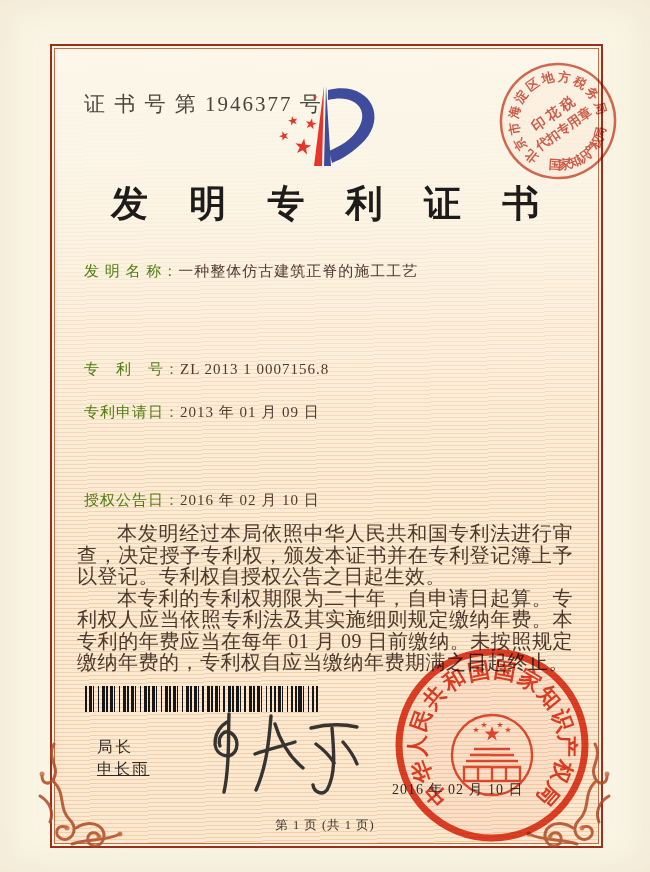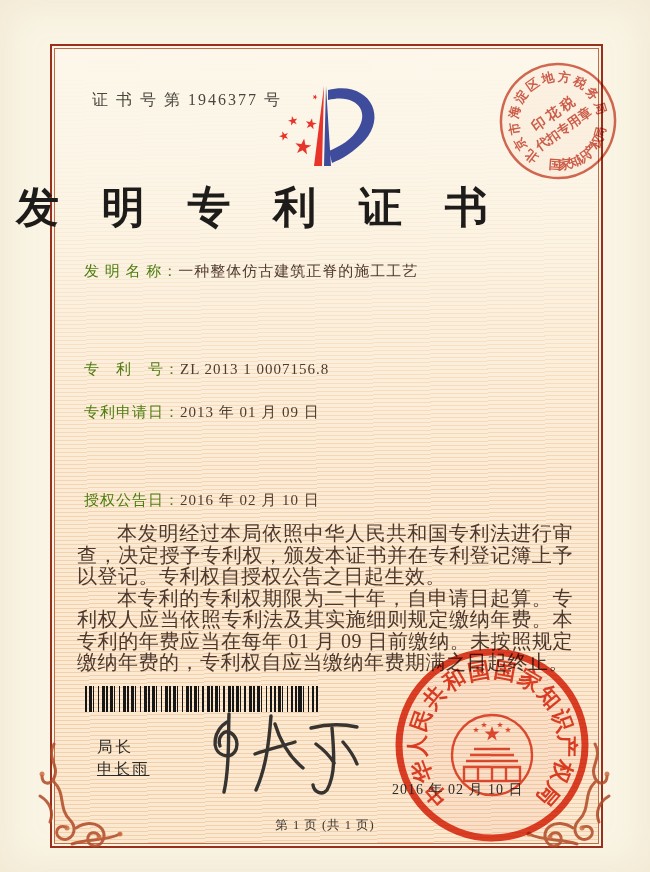--- a/index.html
+++ b/index.html
@@ -16,22 +16,22 @@
     background:
       linear-gradient(180deg,
         rgba(252,247,234,1) 0%,
         rgba(252,247,234,.88) 16%,
         rgba(252,245,229,.55) 34%,
         rgba(252,242,222,.28) 52%,
         rgba(251,236,211,.12) 68%,
         rgba(249,228,197,.18) 100%),
       repeating-linear-gradient(179deg,#fbe9d2 0 3px,#f1cba4 3px 4px);
   }
-  .cert-number{position:absolute;left:92px;top:90px;font-size:16px;letter-spacing:2px;color:#4a463d;}
-  .title{position:absolute;left:0;right:0;top:179px;text-align:left;font-size:43px;font-weight:700;
+  .cert-number{position:absolute;left:84px;top:90px;font-size:21px;letter-spacing:2px;color:#4a463d;}
+  .title{position:absolute;left:0;right:0;top:179px;text-align:center;font-size:37px;font-weight:700;
          letter-spacing:16px;text-indent:16px;color:#1e1c1a;}
   .field-row{position:absolute;left:84px;right:70px;font-size:15px;letter-spacing:1px;white-space:nowrap;}
   .flabel{color:#4d7c0f;}
   .fvalue{color:#503a2e;}
   .body-text{position:absolute;left:77px;top:523px;width:496px;font-size:20px;line-height:21.5px;
              color:#4c382c;text-align:justify;letter-spacing:.5px;}
   .body-text p{margin:0;text-indent:2em;}
   .barcode{position:absolute;left:85px;top:686px;width:233px;height:26px;
     background:repeating-linear-gradient(90deg,
       #161616 0 2px,transparent 2px 3.5px,

